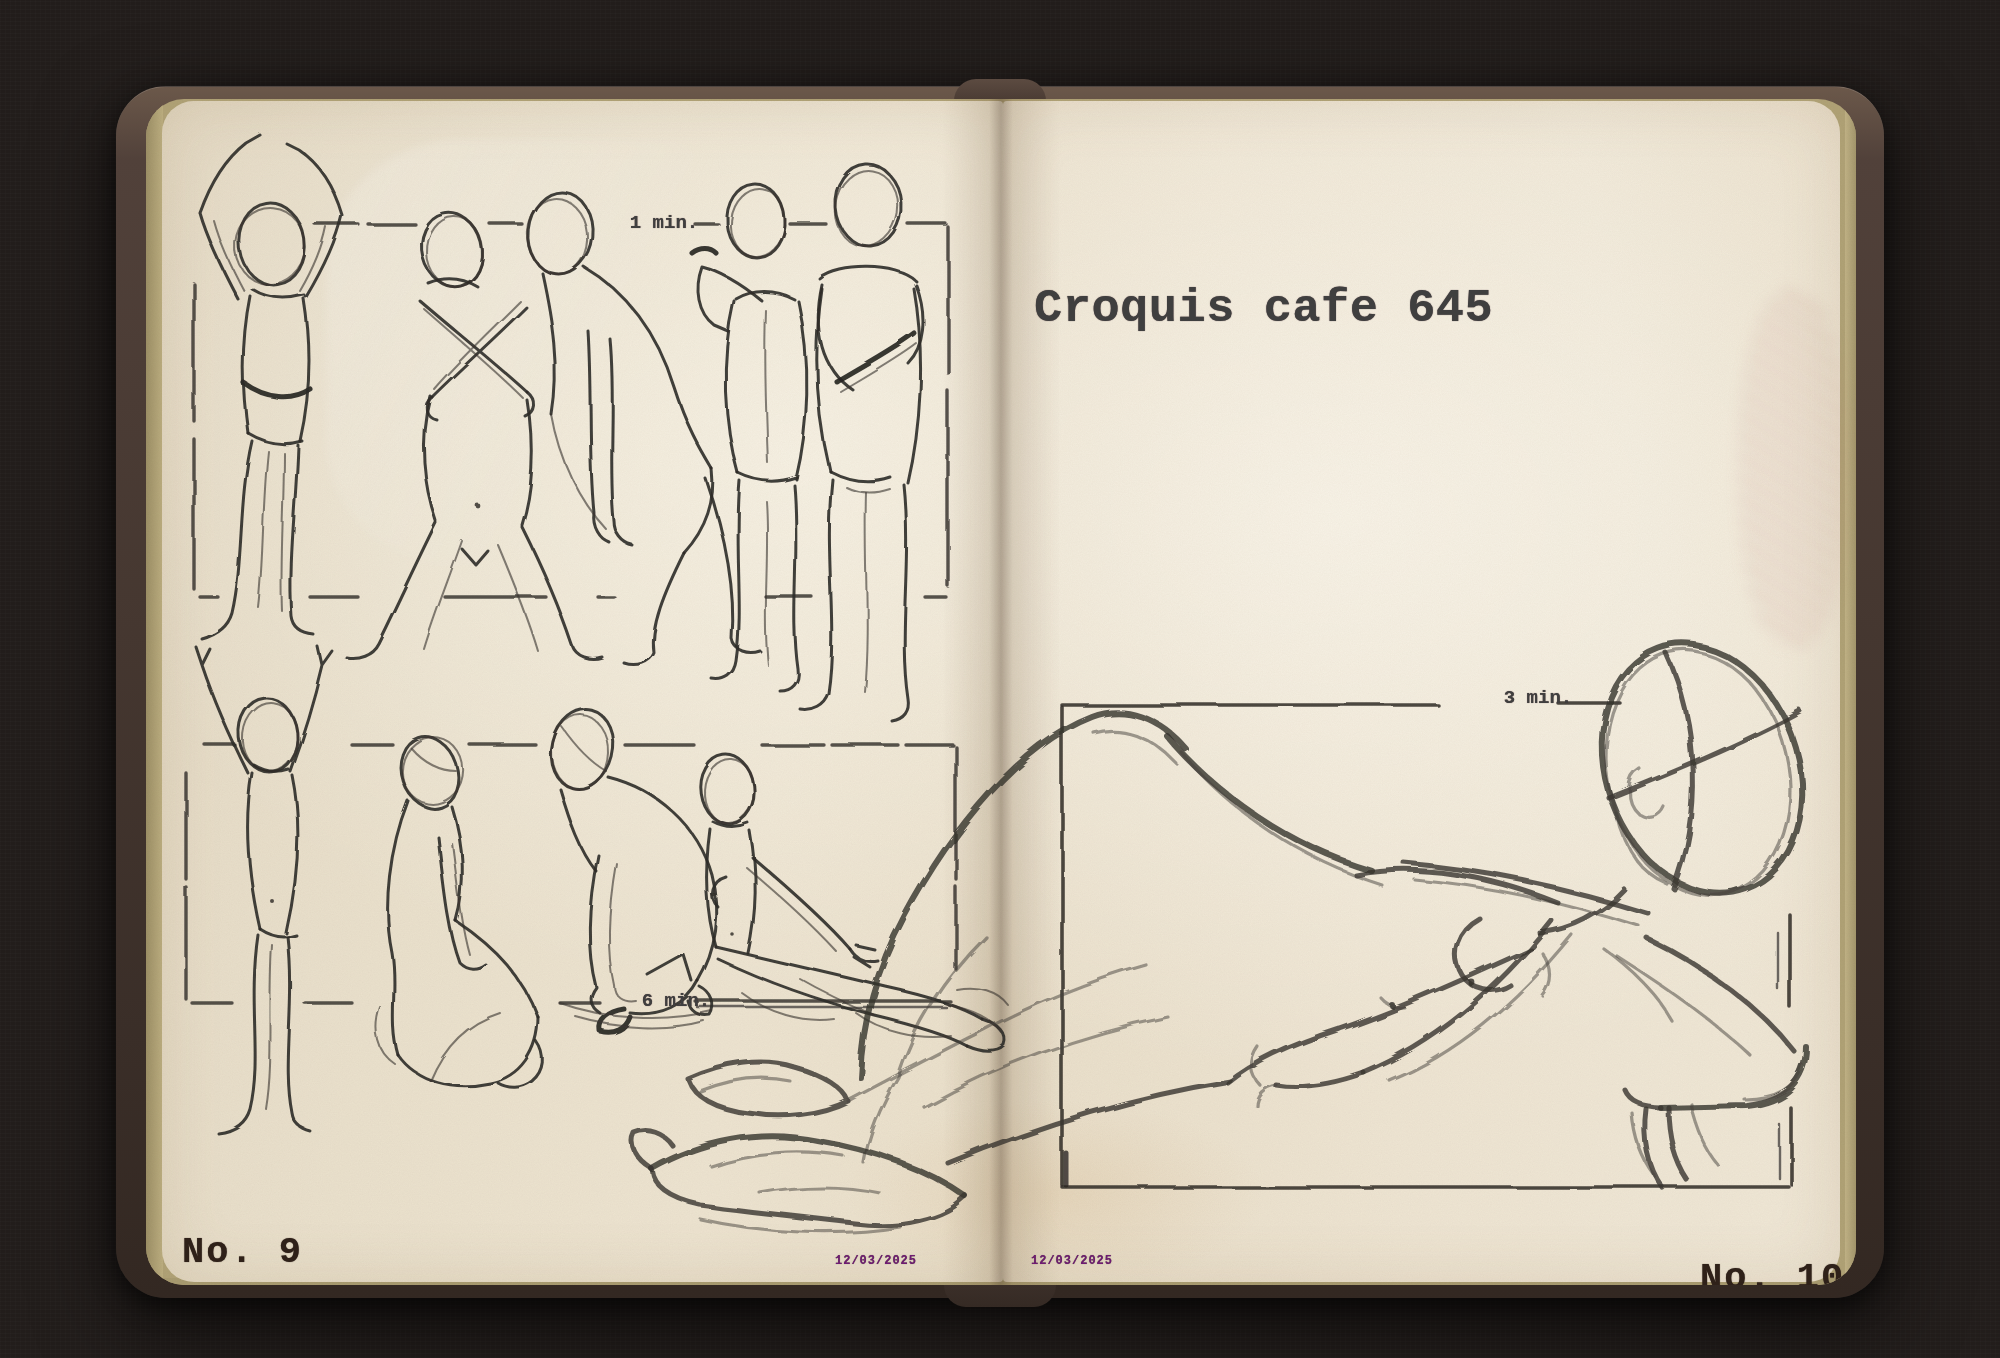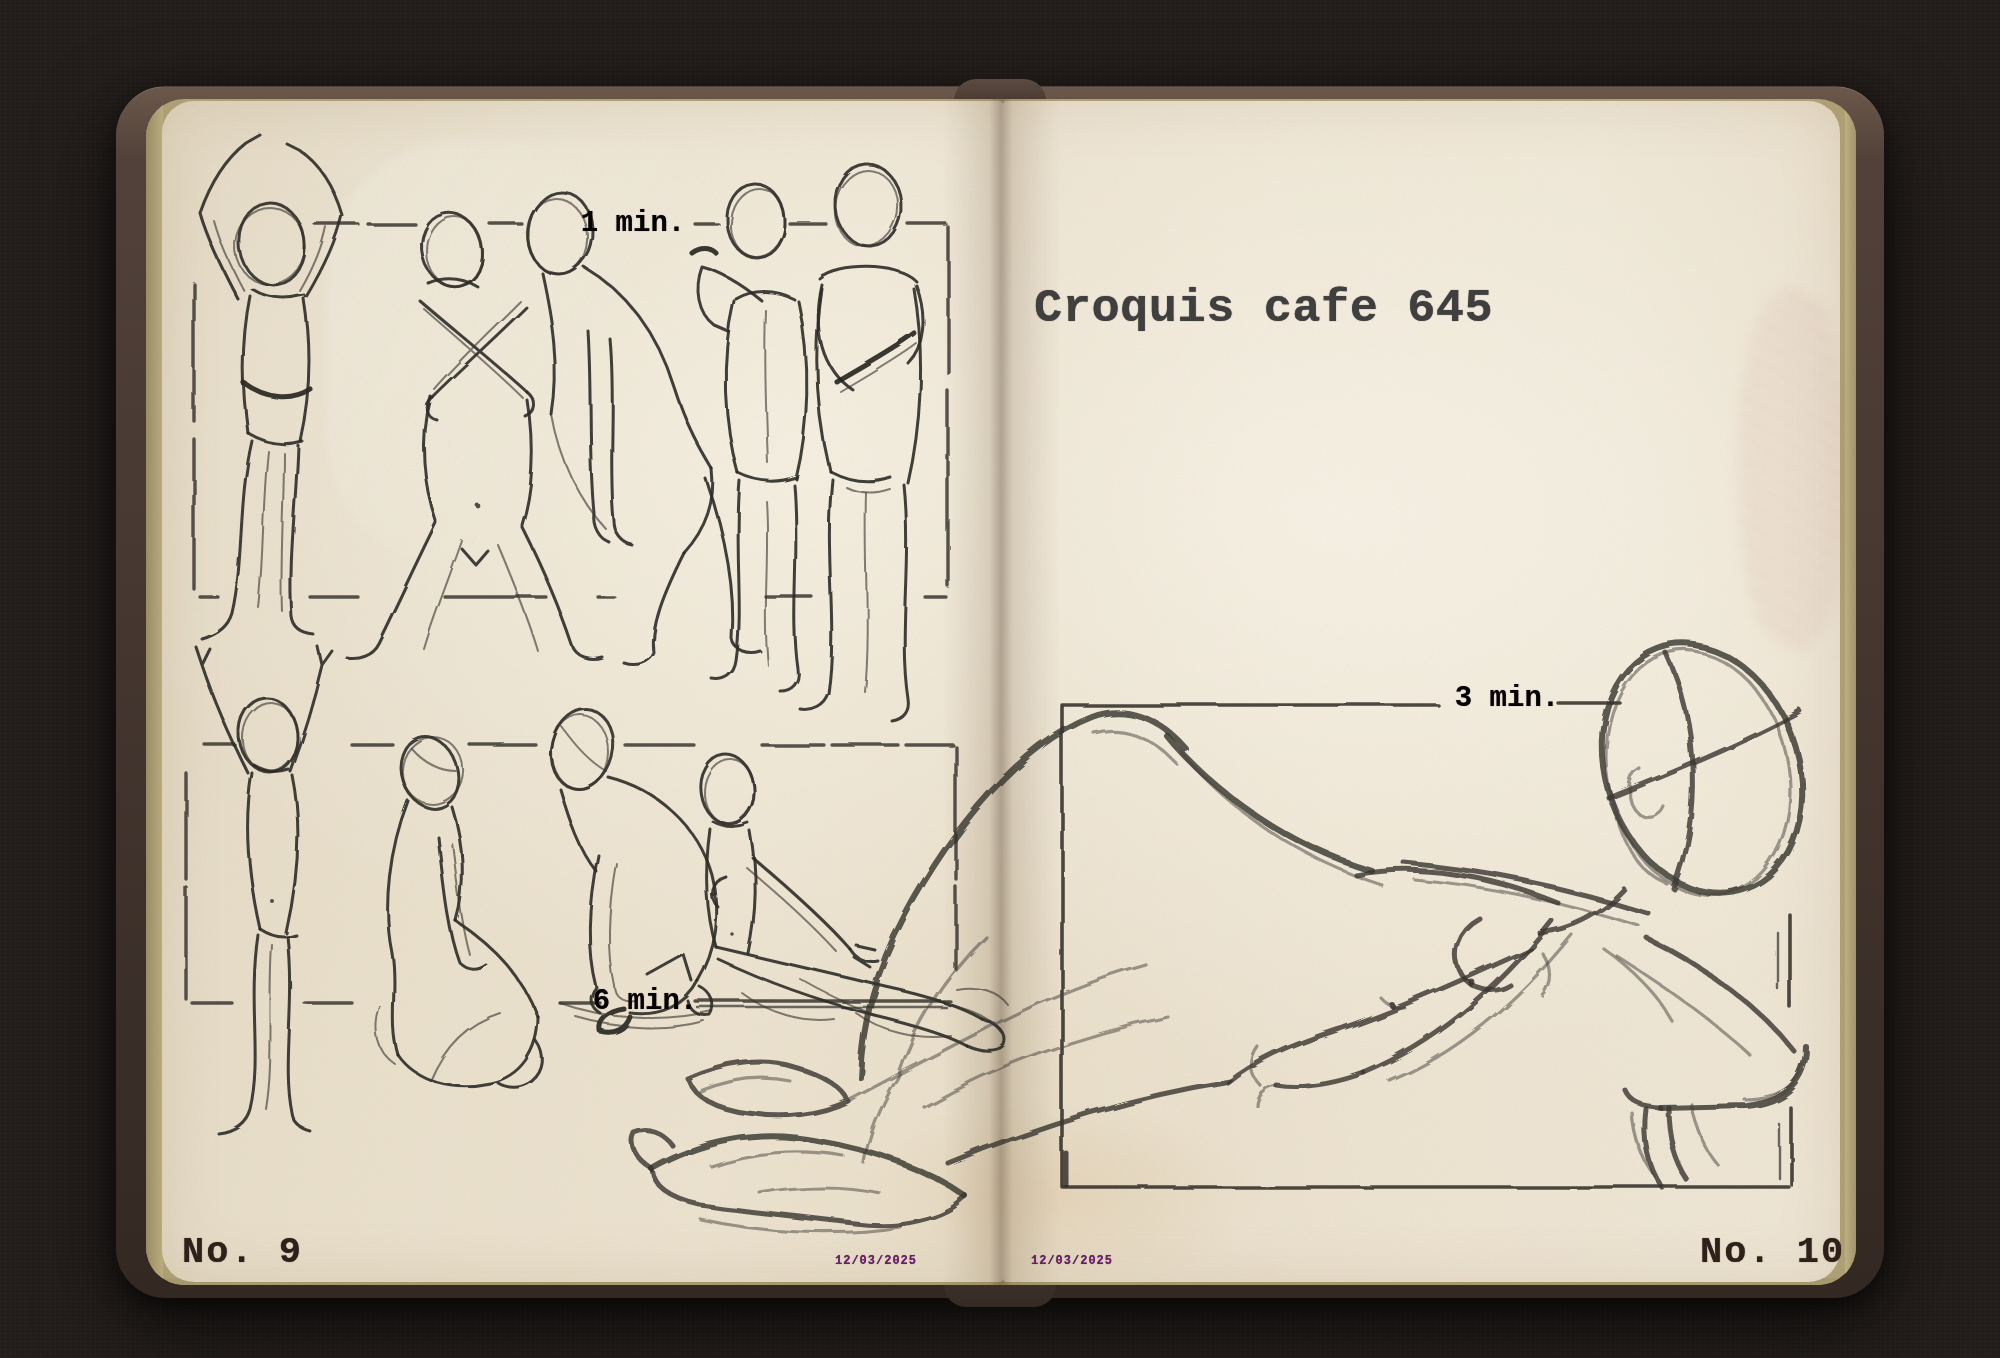--- a/index.html
+++ b/index.html
@@ -52,26 +52,26 @@
     border-radius:30%; filter:blur(4px); }
   .texture { position:absolute; left:0; top:0; width:100%; height:100%; z-index:5;
     mix-blend-mode:multiply; pointer-events:none; }
   .sketch { position:absolute; left:0; top:0; width:2000px; height:1358px; }
   .labels { position:absolute; left:0; top:0; width:2000px; height:1358px; z-index:6; }
   .lab { position:absolute; white-space:nowrap; }
   .title { left:1030px; top:186px; font-size:82px; font-weight:bold; letter-spacing:1px;
     color:#3e1e27; text-shadow:0 0 1.4px rgba(62,30,39,.85), 1.5px 1px 0 rgba(62,30,39,.18); }
   .subtitle { left:1034px; top:281px; font-size:47px; font-weight:bold; letter-spacing:.5px;
     color:#404040; text-shadow:0 0 1px rgba(59,32,39,.8); }
-  .minlab { font-size:29px; font-weight:bold; color:#000000; transform:translate(-50%,-50%);
-    text-shadow:0 0 .8px rgba(71,40,43,.85); }
+  .minlab { font-size:19px; font-weight:bold; color:#404040; transform:translate(-50%,-50%);
+    text-shadow:0 0 .8px rgba(71,40,43,.85);margin-left:31px; }
   .min1 { left:633px; top:222px; } .min2 { left:645px; top:1000px; } .min5 { left:1507px; top:697px; }
   .pageno { font-size:37px; font-weight:bold; color:#2f2119; letter-spacing:2px;
     text-shadow:0 0 1px rgba(47,33,25,.8); top:1230px;text-align:right; }
-  .no9 { left:182px; } .no10 { left:1700px; }
+  .no9 { left:182px; } .no10 { left:1700px;margin-top:26px; }
   .dateno { font-size:12px; font-weight:bold; color:#701a75; letter-spacing:1px; top:1253px;
     text-shadow:0 0 .7px rgba(54,42,32,.8); }
   .dateL { left:835px; } .dateR { left:1031px; }
   
   .pk  { fill:none; stroke:#2e2b27; stroke-width:3;   stroke-linecap:round; stroke-linejoin:round; opacity:.9; }
   .pk2 { fill:none; stroke:#3a3631; stroke-width:2;   stroke-linecap:round; stroke-linejoin:round; opacity:.62; }
   .pkh { fill:none; stroke:#24221f; stroke-width:5;   stroke-linecap:round; stroke-linejoin:round; opacity:.9; }
   .fr  { fill:none; stroke:#34312c; stroke-width:3.4; stroke-linecap:round; opacity:.82; }
   .fr2 { fill:none; stroke:#34312c; stroke-width:2.4; stroke-linecap:round; opacity:.7; }
   .frs { fill:none; stroke:#2f2c27; stroke-width:3.6; stroke-linecap:round; opacity:.85; }

